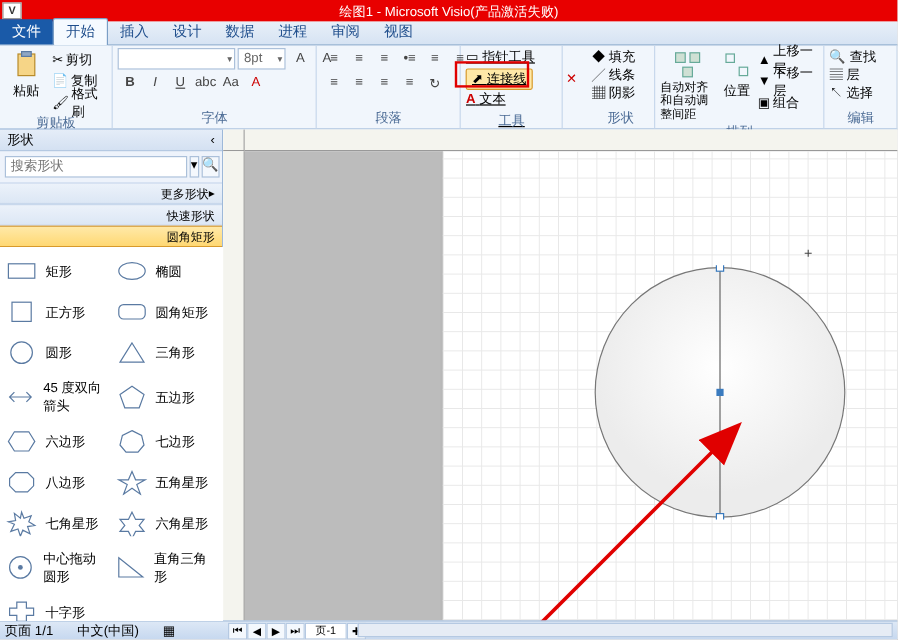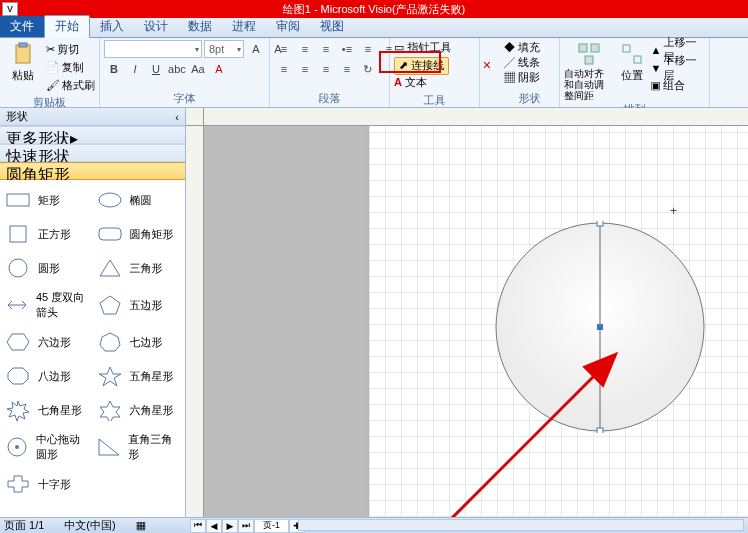--- a/index.html
+++ b/index.html
@@ -32,21 +32,21 @@
 .select::after { content:"▾"; position:absolute; right:2px; font-size:8px; color:#666; }
 .red-box { position:absolute; border:2px solid #e00000; pointer-events:none; }
 
 
 .main { display:flex; height: calc(533px - 18px - 20px - 70px - 16px); }
 .shapes-panel { width:186px; background:#eef3fb; border-right:1px solid #9db8d9; display:flex; flex-direction:column; }
 .shapes-panel .hdr { height:18px; background:linear-gradient(#e5edf8,#d4e1f2); border-bottom:1px solid #b5c9e2; padding:2px 6px; font-size:11px; display:flex; align-items:center; justify-content:space-between; }
 .shapes-panel .search { padding:4px; display:flex; gap:2px; }
 .shapes-panel .search input { flex:1; height:18px; border:1px solid #abc0da; padding:0 4px; font-size:11px; }
 .shapes-panel .search .sbtn { width:18px; height:18px; border:1px solid #abc0da; background:#f4f8fd; }
-.cat { height:18px; background:linear-gradient(#ecf2fa,#dce7f5); border-top:1px solid #c8d8ec; border-bottom:1px solid #c8d8ec; padding:2px 6px; font-size:16px; display:flex; justify-content:flex-start; }
+.cat { height:18px; background:linear-gradient(#ecf2fa,#dce7f5); border-top:1px solid #c8d8ec; border-bottom:1px solid #c8d8ec; padding:2px 6px; font-size:10px; display:flex; justify-content:flex-end; }
 .cat.active { background:linear-gradient(#ffe9a8,#ffd873); border-color:#d89a2b; }
 .shape-grid { flex:1; background:#fff; overflow:auto; padding:4px 2px; display:grid; grid-template-columns:1fr 1fr; gap:2px 2px; align-content:start; }
 .shape-item { display:flex; align-items:center; gap:6px; padding:4px 2px; font-size:11px; }
 .shape-ic { width:28px; height:24px; display:flex; align-items:center; justify-content:center; }
 .shape-ic svg { width:26px; height:22px; }
 
 
 .canvas-wrap { flex:1; position:relative; background:#fff; }
 .ruler-h { position:absolute; top:0; left:18px; right:0; height:18px; background:#f4f4ee; border-bottom:1px solid #999; }
 .ruler-v { position:absolute; top:18px; left:0; width:18px; bottom:0; background:#f4f4ee; border-right:1px solid #999; }
@@ -146,21 +146,21 @@
         <span class="minibtn">≡</span>
         <span class="minibtn">≡</span>
         <span class="minibtn">≡</span>
         <span class="minibtn">≡</span>
         <span class="minibtn">↻</span>
       </div>
     </div>
     <div class="group-label">段落</div>
   </div>
 
-  <div class="group" style="width:90px; position:relative;">
+  <div class="group" style="width:90px; position:relative;text-decoration:underline;">
     <div class="group-body" style="flex-direction:column; gap:0;">
       <div class="row" style="height:17px;">▭ <span>指针工具</span></div>
       <div class="row hl" style="height:18px; padding:0 4px;">⬈ <span>连接线</span></div>
       <div class="row" style="height:17px;"><b style="color:#c00;">A</b> <span>文本</span></div>
     </div>
     <div class="group-label">工具</div>
     <span class="minibtn" style="position:absolute; right:-18px; top:18px; color:#c00;">✕</span>
   </div>
 
   <div class="group" style="width:60px; margin-left:20px;">
@@ -191,30 +191,43 @@
       </div>
       <div class="stack">
         <div class="row">▲ <span>上移一层</span></div>
         <div class="row">▼ <span>下移一层</span></div>
         <div class="row">▣ <span>组合</span></div>
       </div>
     </div>
     <div class="group-label">排列</div>
   </div>
 
+  <div class="group" style="width:64px;">
+    <div class="group-body" style="flex-direction:column; gap:0;">
+      <div class="row">🔍 <span>查找</span></div>
+      <div class="row">▤ <span>层</span></div>
+      <div class="row">↖ <span>选择</span></div>
+    </div>
+    <div class="group-label">编辑</div>
+  </div>
 
   <div class="red-box" style="left:379px; top:13px; width:62px; height:22px;"></div>
 </div>
 
 <div class="main">
 
   <div class="shapes-panel">
     <div class="hdr">
       <span>形状</span>
       <span>‹</span>
+    </div>
+    <div class="search">
+      <input placeholder="搜索形状" style="">
+      <div class="sbtn">▾</div>
+      <div class="sbtn">🔍</div>
     </div>
     <div class="cat">
         <span>更多形状</span>
         <span>▸</span>
       </div>
     <div class="cat">
         <span>快速形状</span>
       </div>
     <div class="cat active">
         <span>圆角矩形</span>

